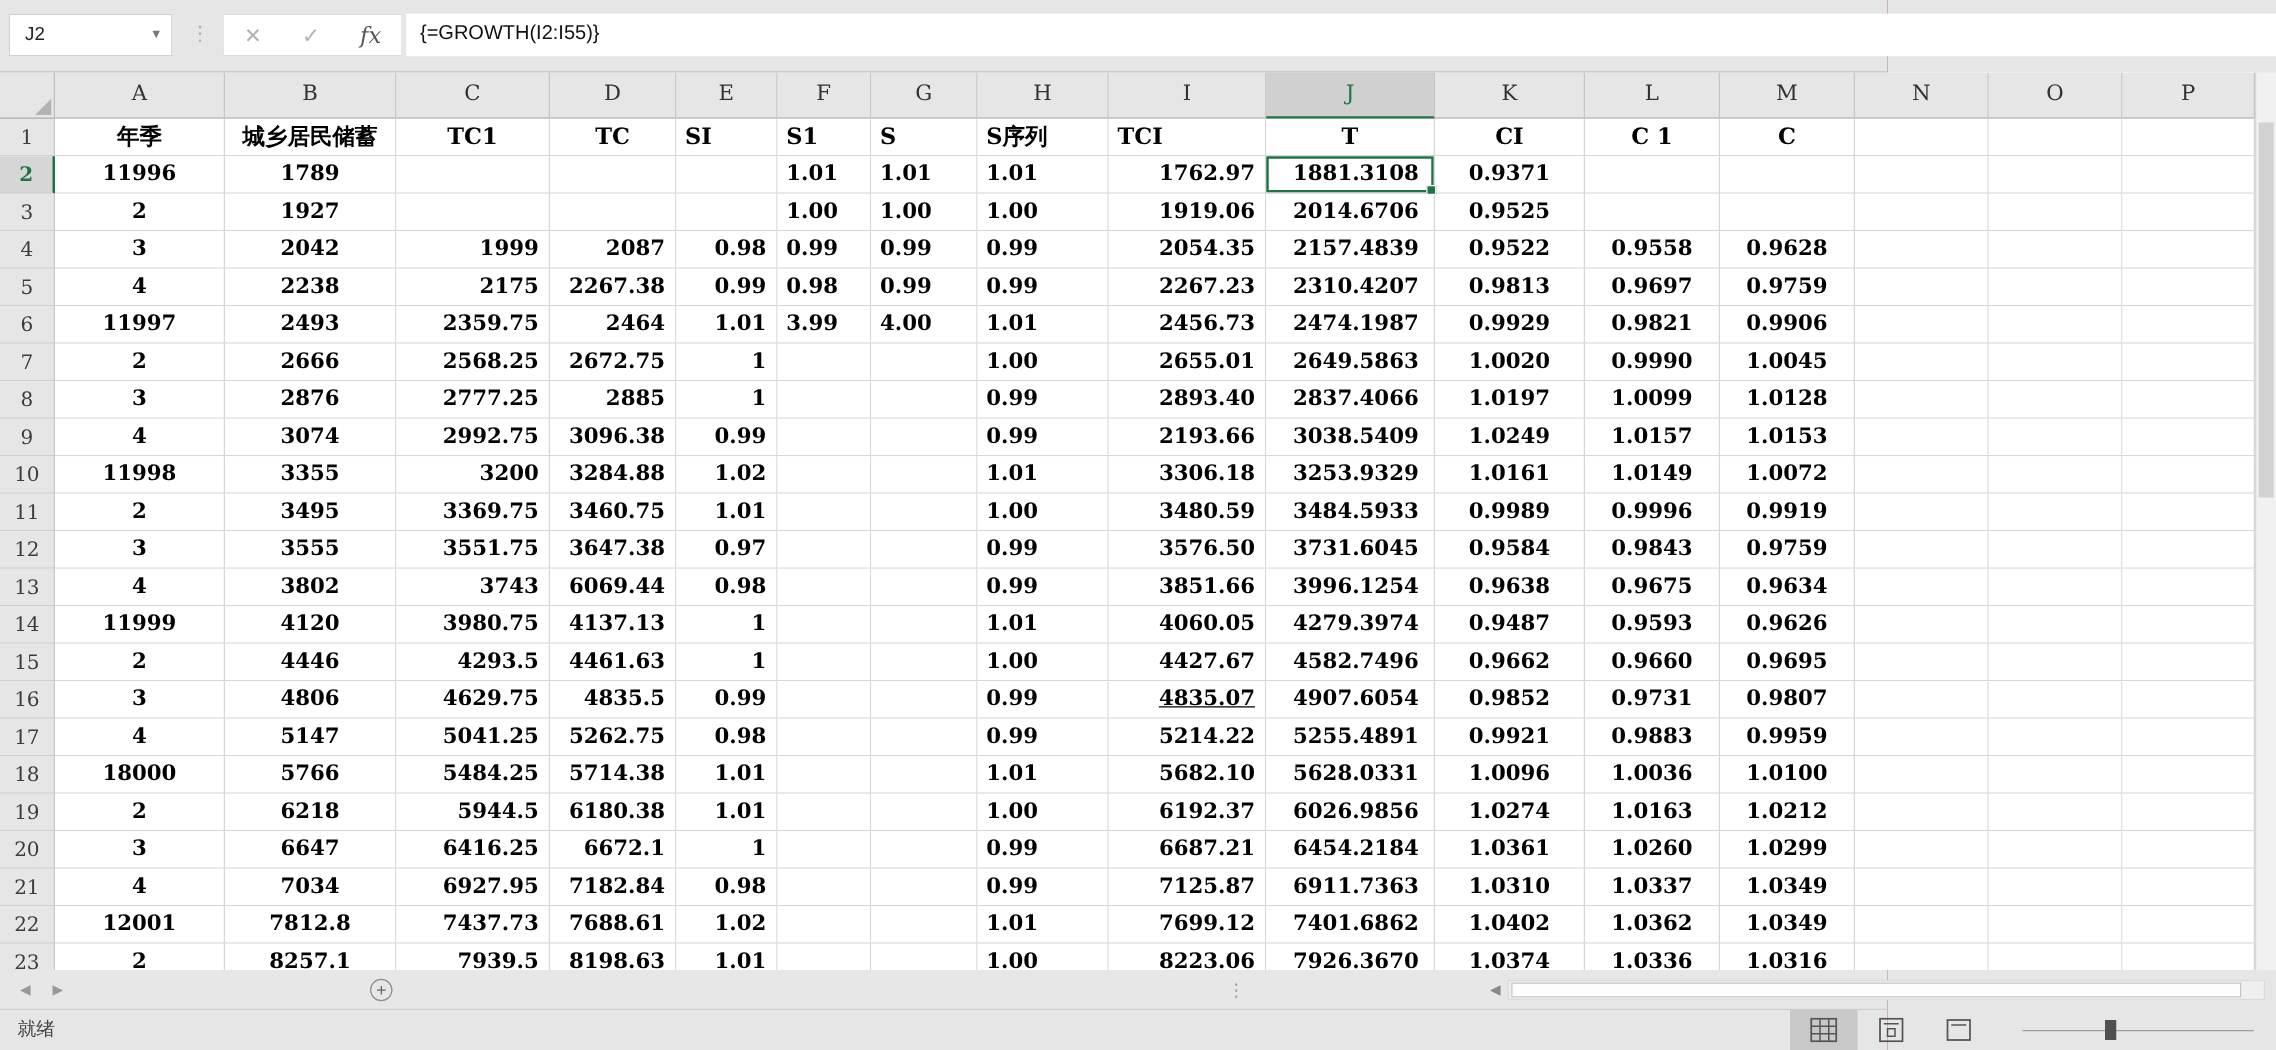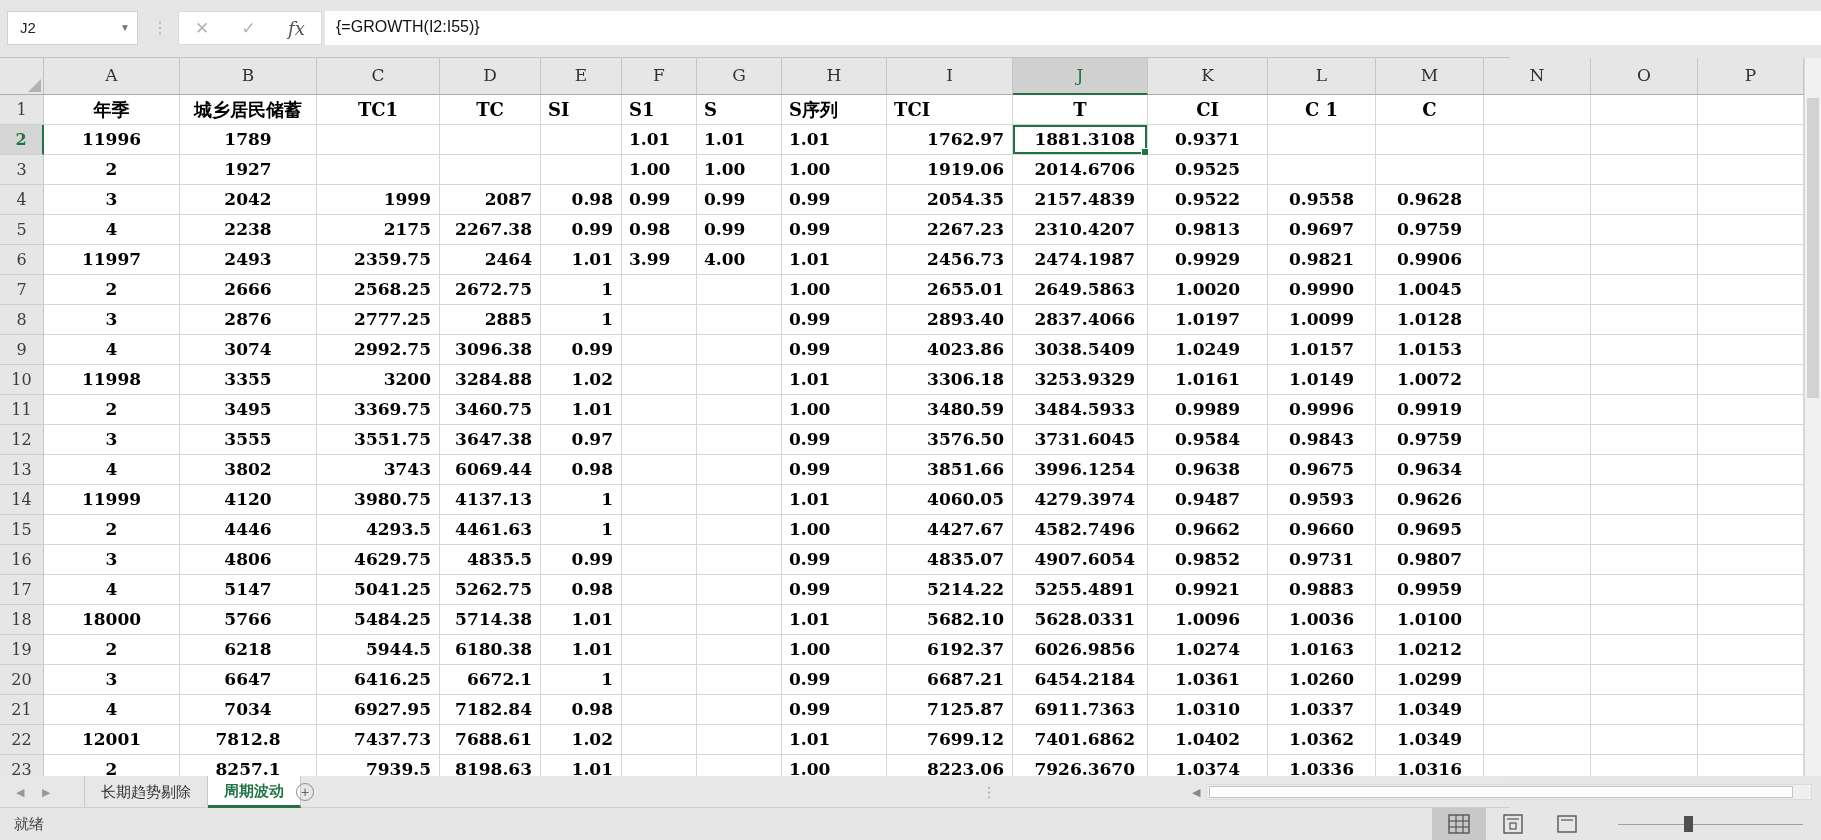--- a/index.html
+++ b/index.html
@@ -286,21 +286,21 @@
       <div class="grow">
         <div class="rowh">9</div>
         <div class="cell ac" style="width: 136px;">4</div>
         <div class="cell ac" style="width: 137px;">3074</div>
         <div class="cell ar" style="width: 123px;">2992.75</div>
         <div class="cell ar" style="width: 101px;">3096.38</div>
         <div class="cell ar" style="width: 81px;">0.99</div>
         <div class="cell al" style="width: 75px;"></div>
         <div class="cell al" style="width: 85px;"></div>
         <div class="cell al" style="width: 105px;">0.99</div>
-        <div class="cell ar" style="width: 126px;">4023.86</div>
+        <div class="cell ar" style="width: 126px;">2193.66</div>
         <div class="cell arw" style="width: 135px;">3038.5409</div>
         <div class="cell ac" style="width: 120px;">1.0249</div>
         <div class="cell ac" style="width: 108px;">1.0157</div>
         <div class="cell ac" style="width: 108px;">1.0153</div>
         <div class="cell ac" style="width: 107px;"></div>
         <div class="cell ac" style="width: 107px;"></div>
         <div class="cell ac" style="width: 106px;"></div>
       </div>
       <div class="grow">
         <div class="rowh">10</div>
@@ -419,21 +419,21 @@
       <div class="grow">
         <div class="rowh">16</div>
         <div class="cell ac" style="width: 136px;">3</div>
         <div class="cell ac" style="width: 137px;">4806</div>
         <div class="cell ar" style="width: 123px;">4629.75</div>
         <div class="cell ar" style="width: 101px;">4835.5</div>
         <div class="cell ar" style="width: 81px;">0.99</div>
         <div class="cell al" style="width: 75px;"></div>
         <div class="cell al" style="width: 85px;"></div>
         <div class="cell al" style="width: 105px;">0.99</div>
-        <div class="cell ar" style="width: 126px;">4835.07</div>
+        <div class="cell ar" style="width: 126px; text-decoration: underline;">4835.07</div>
         <div class="cell arw" style="width: 135px;">4907.6054</div>
         <div class="cell ac" style="width: 120px;">0.9852</div>
         <div class="cell ac" style="width: 108px;">0.9731</div>
         <div class="cell ac" style="width: 108px;">0.9807</div>
         <div class="cell ac" style="width: 107px;"></div>
         <div class="cell ac" style="width: 107px;"></div>
         <div class="cell ac" style="width: 106px;"></div>
       </div>
       <div class="grow">
         <div class="rowh">17</div>
@@ -570,24 +570,20 @@
       </div>
     </div>
 
   <div class="vscroll">
     <div class="vthumb"></div>
   </div>
 
   <div class="tabbar">
     <span class="tnav prev">◀</span>
     <span class="tnav next">▶</span>
-    <div class="tabs" id="tabs">
-        <div class="tab">长期趋势剔除</div>
-        <div class="tab active">周期波动</div>
-      </div>
     <div class="add-sheet">+</div>
     <span class="tab-dots">⋮</span>
     <span class="hs-left">◀</span>
     <div class="hs-track">
       <div class="hs-thumb"></div>
     </div>
   </div>
 
   <div class="statusbar">
     <span class="status-text">就绪</span>

